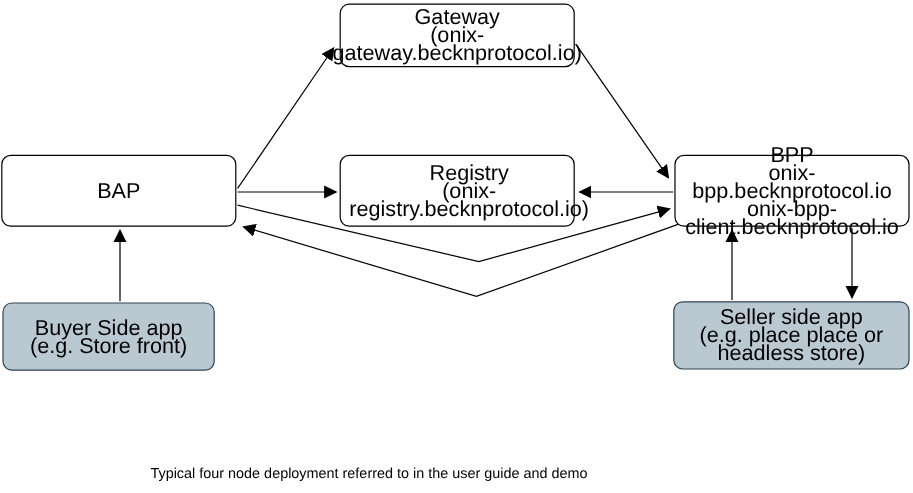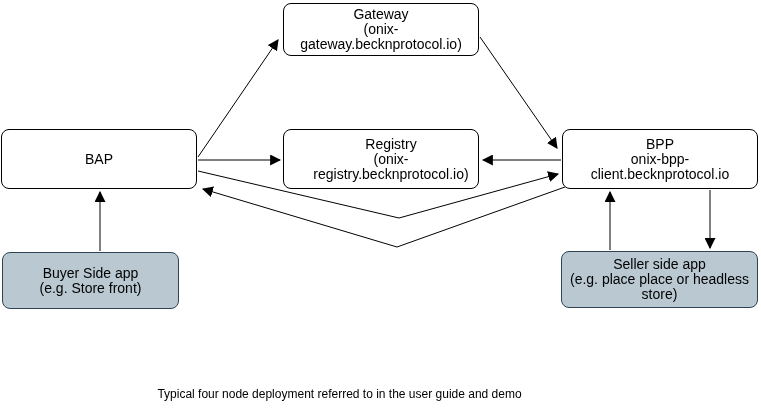--- a/index.html
+++ b/index.html
@@ -15,42 +15,41 @@
     position:absolute;
     box-sizing:border-box;
     border:1px solid #000000;
     border-radius:8px;
     background:#ffffff;
     display:flex;
     flex-direction:column;
     align-items:center;
     justify-content:center;
     text-align:center;
-    font-size:14px;
+    font-size:18px;
     line-height:15px;
     color:#000000;
     padding:2px 4px;
   }
   .node.app{
     background:#bac8d2;
     border-color:#2e4454;
   }
   #node-gateway{left:283px;top:3px;width:196px;height:53px;}
   #node-bap{left:1px;top:129px;width:196px;height:60px;}
   #node-registry{left:283px;top:129px;width:196px;height:60px;padding-left:24px;}
   #node-bpp{left:562px;top:129px;width:196px;height:60px;}
   #node-buyer{left:2px;top:252px;width:177px;height:57px;}
   #node-seller{left:561px;top:251px;width:197px;height:57px;}
   .caption{
     position:absolute;
     left:0;top:387px;width:615px;
     text-align:center;
     font-size:12px;
     color:#000000;
-    margin-left:32px;
   }
 </style>
 </head>
 <body>
 
 <div id="canvas">
 
   <svg id="edges-layer" viewBox="0 0 761 411" xmlns="http://www.w3.org/2000/svg">
     <defs>
       <marker id="arrow" viewBox="0 0 10 10" refX="9" refY="5" markerWidth="11" markerHeight="11" orient="auto-start-reverse">
@@ -86,20 +85,21 @@
     <div>BAP</div>
   </div>
 
   <div id="node-registry" class="node">
     <div>Registry</div>
     <div>(onix-registry.becknprotocol.io)</div>
   </div>
 
   <div id="node-bpp" class="node">
     <div>BPP</div>
+    <div>onix-bpp.becknprotocol.io</div>
     <div>onix-bpp-client.becknprotocol.io</div>
   </div>
 
   <div id="node-buyer" class="node app">
     <div>Buyer Side app</div>
     <div>(e.g. Store front)</div>
   </div>
 
   <div id="node-seller" class="node app">
     <div>Seller side app</div>

